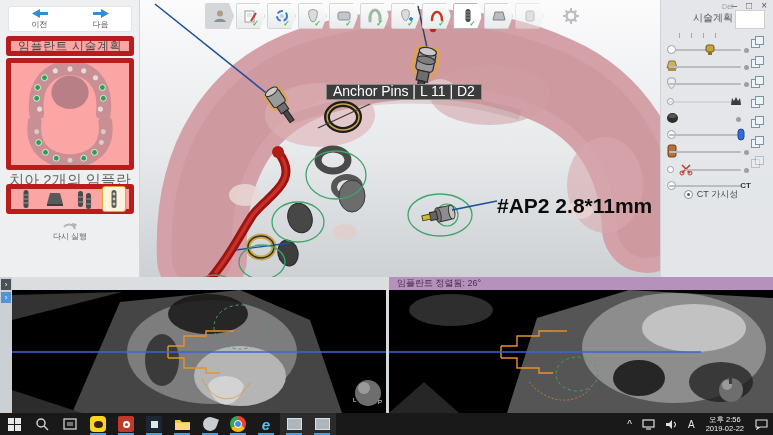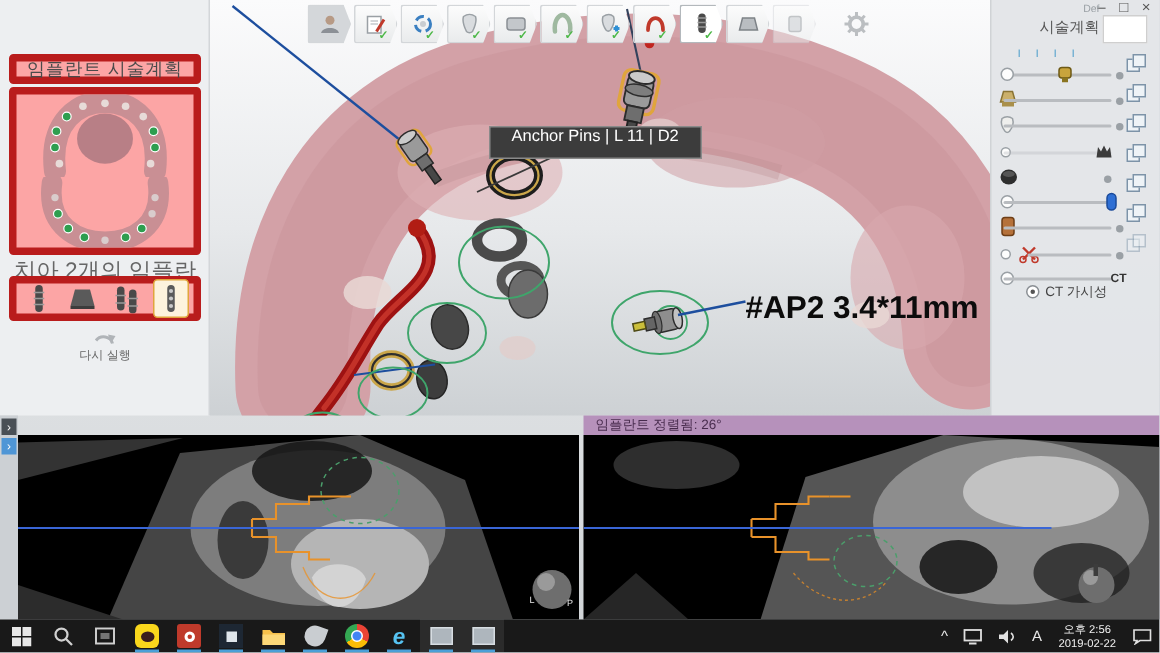--- a/index.html
+++ b/index.html
@@ -31,22 +31,22 @@
     border-radius:2px; display:flex; align-items:center; justify-content:center; cursor:pointer;
     clip-path:polygon(0 0, calc(100% - 5px) 0, 100% 50%, calc(100% - 5px) 100%, 0 100%); }
   .tb.first { background:#d4d7da; }
   .tb.sel { background:#fff; border-color:#b3b8bc; }
   .tb.dis { opacity:.5; }
   .tb .chk { position:absolute; right:5px; bottom:0px; font-size:8px; font-weight:bold; color:#4db848; line-height:1; }
   .tb.gear { margin-left:10px; clip-path:none; background:transparent; border:none; opacity:.55; }
 
   
   #viewport { left:140px; top:0; width:520px; height:277px; background:linear-gradient(#fbfbfc 0%, #e7e9eb 55%, #cdd1d4 100%); }
-  #tooltip { left:326px; top:84px; height:22px; padding:1px 14px; background:#3c3c3c; border:1px solid #8a8a8a;
-    color:#fff; font-size:11px; line-height:11px; white-space:nowrap; }
+  #tooltip { left:326px; top:84px; height:16px; padding:1px 6px; background:#3c3c3c; border:1px solid #8a8a8a;
+    color:#fff; font-size:14px; line-height:11px; white-space:nowrap; }
   #implant-label { left:497px; top:194px; font-size:21px; font-weight:bold; color:#0c0c0c; white-space:nowrap; }
   #logo { left:686px; top:222px; display:flex; align-items:center; gap:2px; }
   #logo .txt { font-size:17px; color:#8f959a; font-weight:500; letter-spacing:.5px; }
   #logo .tri { width:0; height:0; border-left:9px solid #e2231a; border-top:6px solid transparent; border-bottom:6px solid transparent; margin-top:-4px; }
 
   
   #rightpanel { left:660px; top:0; width:113px; height:277px; background:rgba(227,229,232,.97); border-left:1px solid #d0d3d6; }
   .winctl { position:absolute; right:6px; top:1px; display:flex; gap:9px; font-size:10px; color:#555; }
   .winctl span { cursor:pointer; line-height:10px; }
   .apphint { position:absolute; right:40px; top:3px; font-size:7px; color:#9aa0a5; }
@@ -183,21 +183,21 @@
 
       <g fill="none" stroke="#3fa56b" stroke-width="1.3">
         <ellipse cx="196" cy="175" rx="30" ry="24"></ellipse>
         <ellipse cx="158" cy="222" rx="26" ry="20"></ellipse>
         <ellipse cx="122" cy="262" rx="23" ry="17"></ellipse>
         <ellipse cx="75" cy="290" rx="21" ry="15"></ellipse>
       </g>
     </svg>
 
     <div id="tooltip" class="abs" style="left:186px; top:84px;">Anchor Pins | L 11 | D2</div>
-    <div id="implant-label" class="abs" style="left:357px; top:194px;">#AP2 3.4*11mm</div>
+    <div id="implant-label" class="abs" style="left:357px; top:194px;">#AP2 2.8*11mm</div>
   </div>
 
   <div id="toolbar" class="abs">
     <div class="tb first">
       <svg width="16" height="16">
           <circle cx="8" cy="5.5" r="3" fill="#b79a85"></circle>
           <path d="M2,14 C3,9.5 13,9.5 14,14 Z" fill="#8c9096"></path>
         </svg>
     </div>
     <div class="tb">
@@ -278,20 +278,34 @@
             <line x1="3.5" y1="3.5" x2="5.5" y2="5.5"></line>
             <line x1="12.5" y1="12.5" x2="14.5" y2="14.5"></line>
             <line x1="14.5" y1="3.5" x2="12.5" y2="5.5"></line>
             <line x1="3.5" y1="14.5" x2="5.5" y2="12.5"></line>
           </g>
         </svg>
     </div>
   </div>
 
   <div id="sidebar" class="abs">
+    <div class="nav-strip abs">
+      <div class="nav-btn">
+        <svg width="16" height="9">
+            <path d="M8,0 L8,3 L16,3 L16,6 L8,6 L8,9 L0,4.5 Z" fill="#2e8fd4"></path>
+          </svg>
+        <span class="lbl">이전</span>
+      </div>
+      <div class="nav-btn">
+        <svg width="16" height="9">
+            <path d="M8,0 L8,3 L0,3 L0,6 L8,6 L8,9 L16,4.5 Z" fill="#2e8fd4"></path>
+          </svg>
+        <span class="lbl">다음</span>
+      </div>
+    </div>
 
     <div class="card panel-title abs">임플란트 시술계획</div>
 
     <div class="card jaw-card abs">
       <svg width="96" height="56" viewBox="0 0 96 56">
         <path d="M14,52 C10,18 30,5 48,5 C66,5 86,18 82,52" fill="none" stroke="#c98f94" stroke-width="15" stroke-linecap="round"></path>
         <ellipse cx="48" cy="30" rx="19" ry="17" fill="#b87f86"></ellipse>
         <g fill="#e7dbd8">
             <circle cx="17" cy="47" r="2.6"></circle>
             <circle cx="14" cy="36" r="2.6"></circle>

